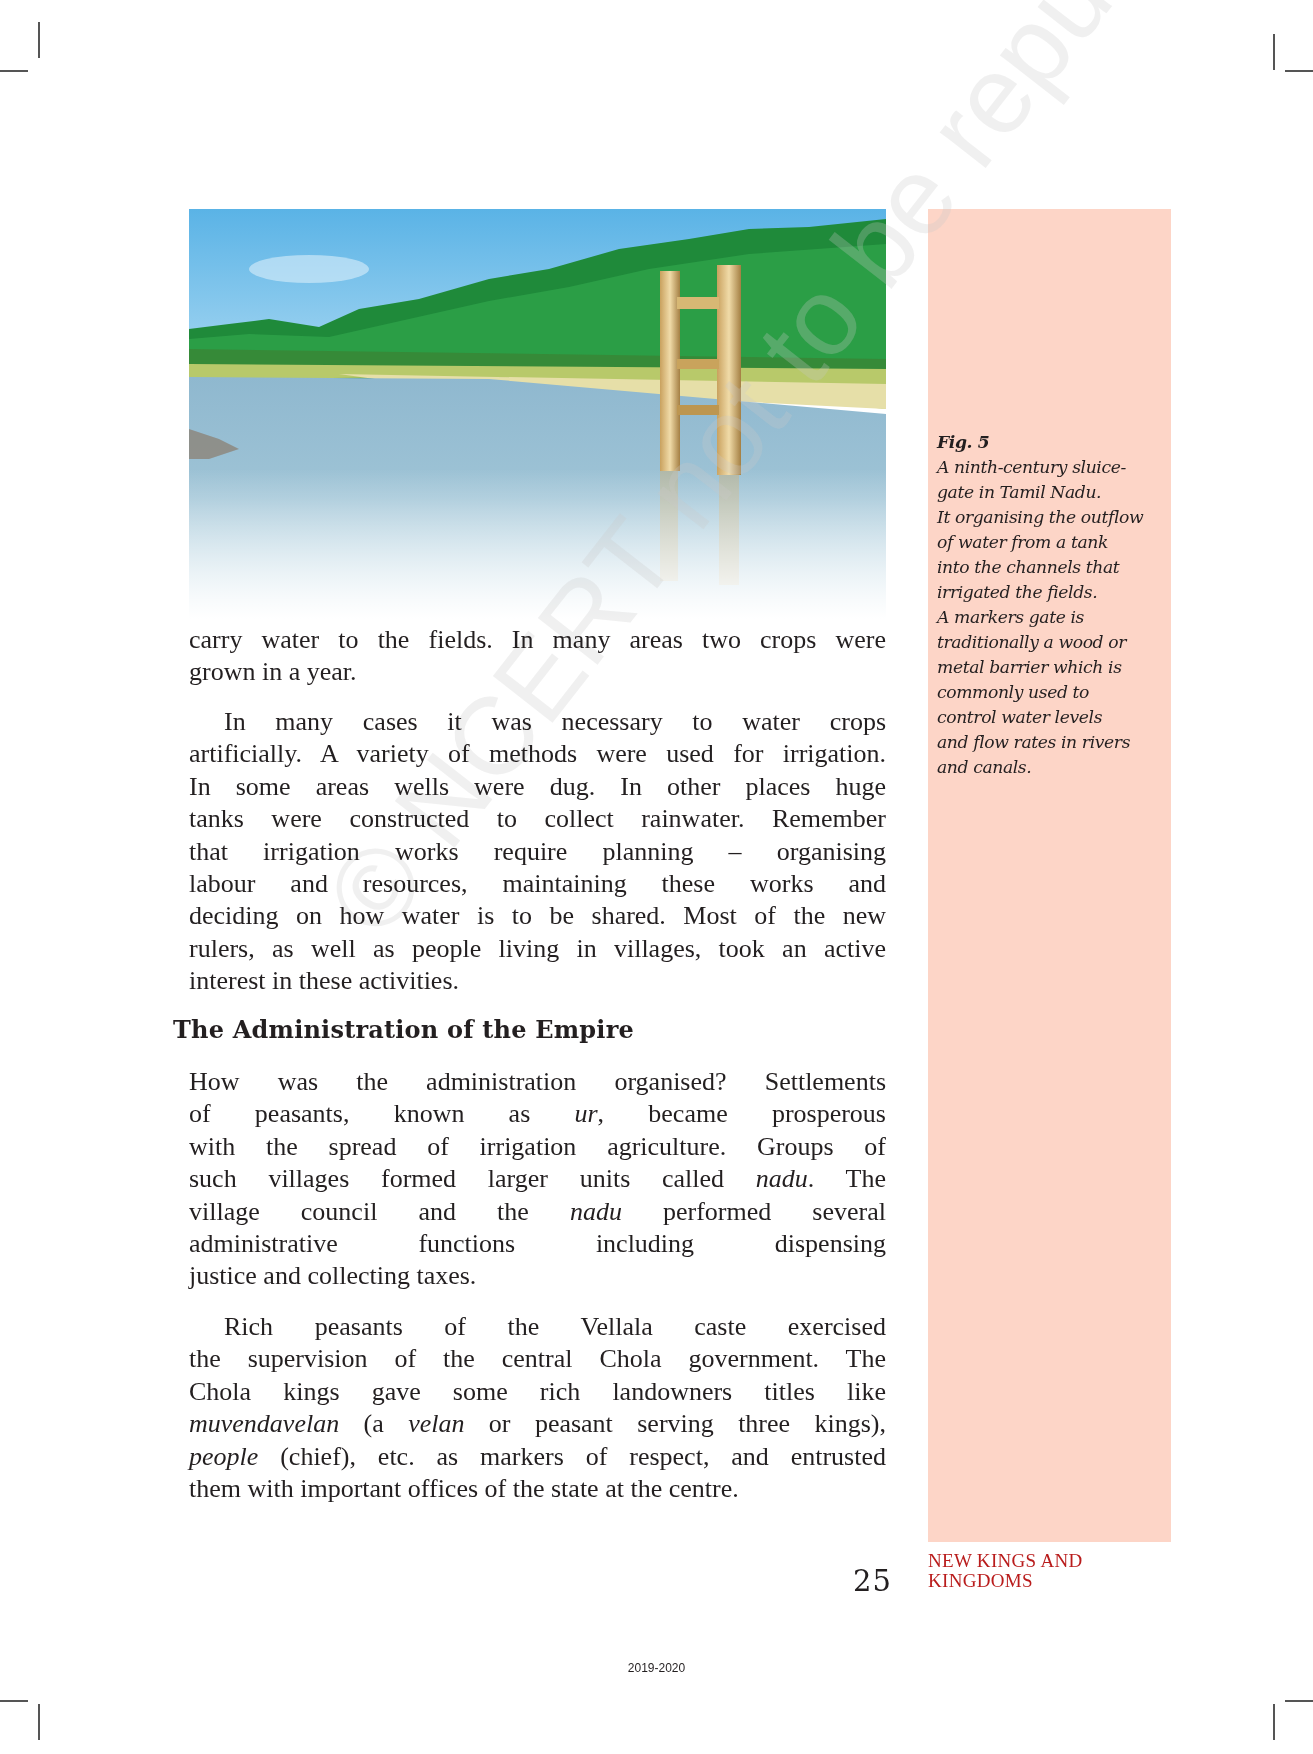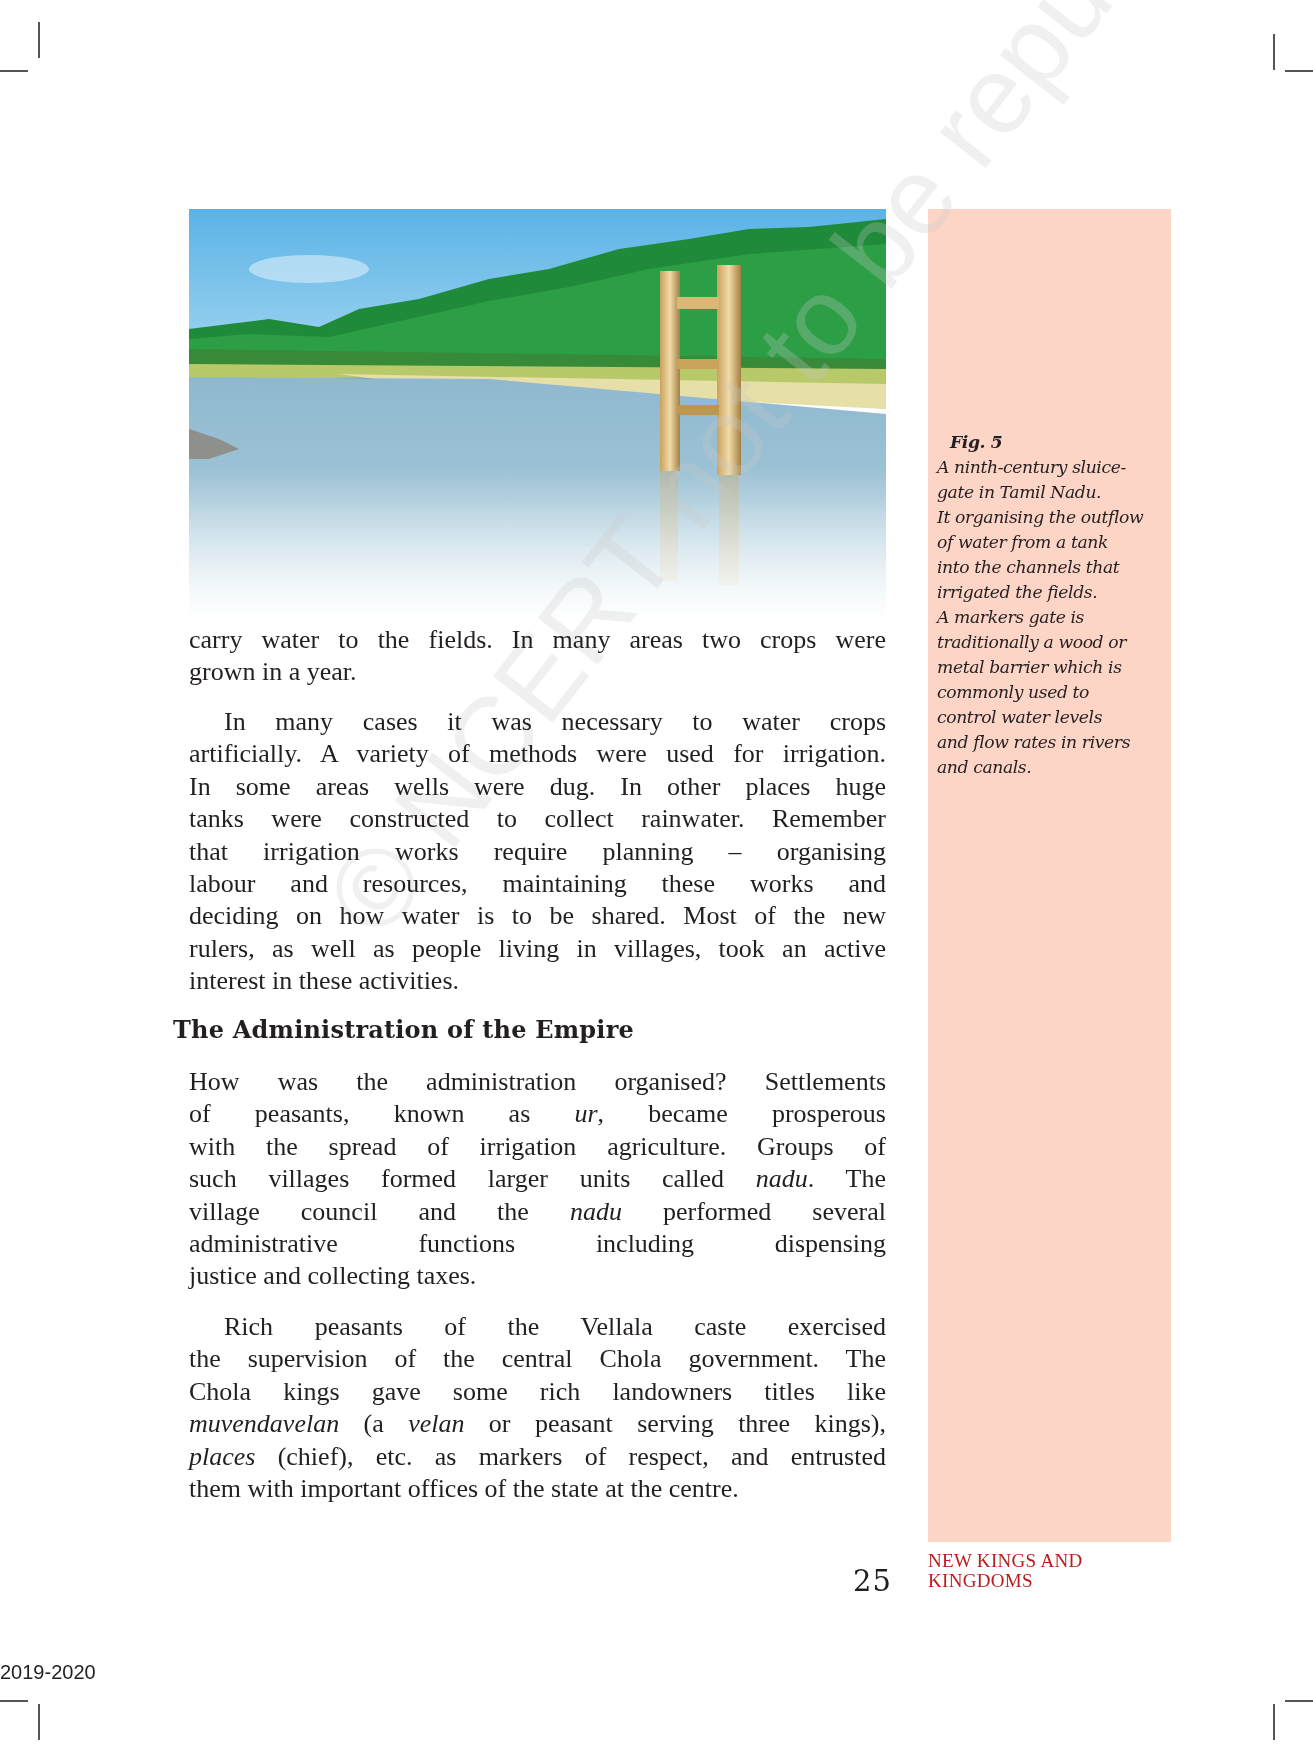--- a/index.html
+++ b/index.html
@@ -10,35 +10,35 @@
   .crop.v { width:2px; height:36px; }
   .crop.h { height:2px; width:28px; }
 
   
   .photo { position:absolute; left:189px; top:209px; width:697px; height:410px; overflow:hidden; }
   .photo svg { display:block; width:100%; height:100%; }
 
   
   .sidebar { position:absolute; left:928px; top:209px; width:243px; height:1333px; background:#fdd5c7; }
   .caption { position:absolute; left:937px; top:430px; width:235px; font-family:"DejaVu Serif", serif; font-style:italic; font-size:17.2px; line-height:25px; color:#231f20; letter-spacing:-0.4px; }
-  .caption .fig { font-weight:bold; display:block;margin-left:13px; }
+  .caption .fig { font-weight:bold; display:block; }
   .caption span.l { display:block; white-space:nowrap; }
 
   
   .main { position:absolute; left:189px; width:697px; font-family:"Liberation Serif", serif; font-size:26px; line-height:32.4px; color:#231f20; }
   .main .ln { display:block; text-align:justify; text-align-last:justify; white-space:nowrap; height:32.4px; }
   .main .ln.last { text-align-last:left; }
   .main .indent { padding-left:35px; }
   .main i { font-style:italic; }
 
   .heading { position:absolute; left:173px; top:1015px; font-family:"DejaVu Serif", serif; font-weight:bold; font-size:24px; color:#231f20; letter-spacing:0.2px; }
 
   .page-num { position:absolute; left:853px; top:1564px; font-family:"DejaVu Serif", serif; font-size:29px; color:#231f20; letter-spacing:1px; }
   .chapter { position:absolute; left:928px; top:1551px; font-family:"Liberation Serif", serif; font-size:19px; line-height:20px; color:#b91c1c; letter-spacing:0.3px; }
-  .year { position:absolute; left:0; width:1313px; top:1661px; text-align:left; font-family:"Liberation Sans", sans-serif; font-size:20px; color:#231f20; }
+  .year { position:absolute; left:0; width:1313px; top:1661px; text-align:center; font-family:"Liberation Sans", sans-serif; font-size:12px; color:#231f20; }
 
   .watermark { position:absolute; left:300px; top:880px; font-family:"Liberation Sans", sans-serif; font-size:110px; color:rgba(200,200,200,0.28); transform:rotate(-52deg); transform-origin:left top; white-space:nowrap; pointer-events:none; }
 </style>
 </head>
 <body>
 
 <div class="crop v" style="left:38px;top:22px;"></div>
 <div class="crop h" style="left:0;top:70px;"></div>
 <div class="crop v" style="left:1273px;top:34px;"></div>
 <div class="crop h" style="left:1285px;top:70px;"></div>
@@ -142,21 +142,21 @@
   <span class="ln"><span>village council and the </span><i>nadu</i><span> performed several</span></span>
   <span class="ln">administrative functions including dispensing</span>
   <span class="ln last">justice and collecting taxes.</span>
 </div>
 
 <div class="main" style="top:1311px;">
   <span class="ln indent">Rich peasants of the Vellala caste exercised</span>
   <span class="ln">the supervision of the central Chola government. The</span>
   <span class="ln">Chola kings gave some rich landowners titles like</span>
   <span class="ln"><i>muvendavelan</i><span> (a </span><i>velan</i><span> or peasant serving three kings),</span></span>
-  <span class="ln"><i>places</i><span> (chief), etc. as markers of respect, and entrusted</span></span>
+  <span class="ln"><i>people</i><span> (chief), etc. as markers of respect, and entrusted</span></span>
   <span class="ln last">them with important offices of the state at the centre.</span>
 </div>
 
 <div class="page-num">25</div>
 <div class="chapter">
   <div>NEW KINGS AND</div>
   <div>KINGDOMS</div>
 </div>
 <div class="year">2019-2020</div>
 

